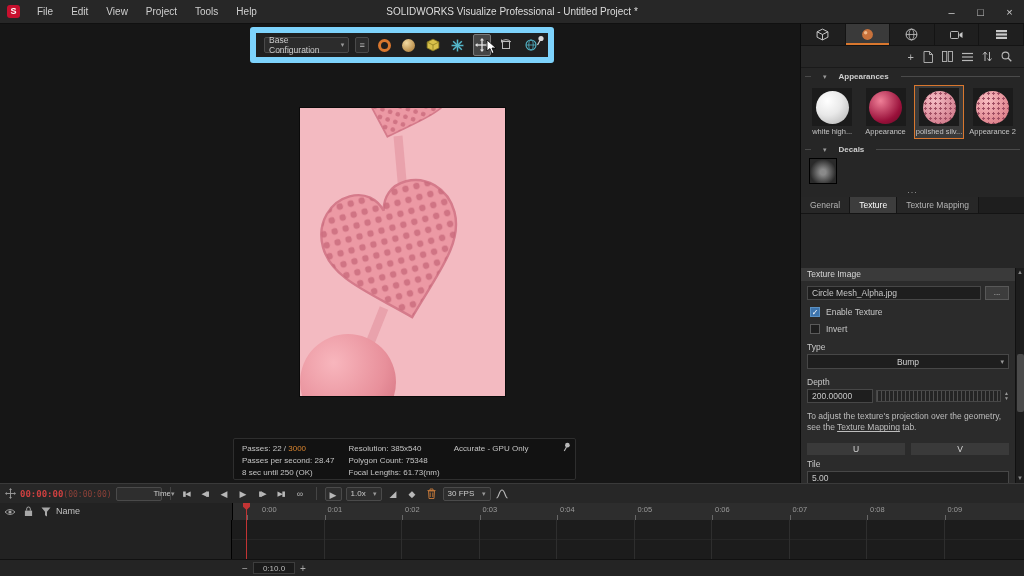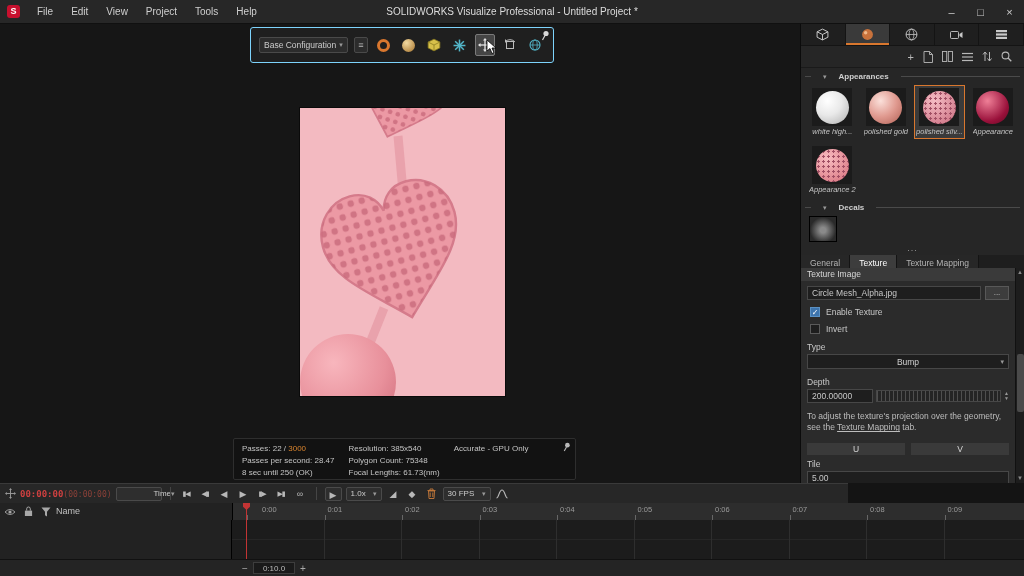--- a/index.html
+++ b/index.html
@@ -15,21 +15,21 @@
   .win-title { position:absolute; left:50%; transform:translateX(-50%); color:#dcdcdc; font-size:10px; }
   .win-controls { margin-left:auto; display:flex; height:24px; }
   .win-btn { width:29px; text-align:center; line-height:24px; color:#cfcfcf; font-size:11px; }
 
   
   .viewport { position:absolute; top:24px; left:0; width:800px; height:459px; background:#161616; overflow:hidden;}
   .render-image { position:absolute; left:300px; top:84px; width:205px; height:288px; box-shadow:0 0 0 1px #0a0a0a; }
 
   
   .vp-toolbar { position:absolute; left:250px; top:3px; width:304px; height:36px;
-    background:rgba(32,32,32,.95); border:1px solid #7dd3fc; border-radius:3px;
+    background:rgba(32,32,32,.95); border:6px solid #7dd3fc; border-radius:3px;
     display:flex; align-items:center; padding:0 8px; gap:6px; }
   .config-select { display:flex; align-items:center; justify-content:space-between; width:100px; height:16px;
     background:#2c2c2c; border:1px solid #4a4a4a; border-radius:2px; padding:0 4px; font-size:8.5px; color:#ccc;}
   .sq-btn { width:16px; height:16px; background:#2c2c2c; border:1px solid #4a4a4a; border-radius:2px;
     color:#bbb; font-size:9px; text-align:center; line-height:14px; }
   .vp-icon { width:22px; height:22px; display:flex; align-items:center; justify-content:center; border-radius:2px;}
   .vp-icon.active { background:#454545; border:1px solid #7a7a7a; }
   .donut { width:13px; height:13px; border:3.5px solid #d9772e; border-radius:50%; }
   .dish  { width:13px; height:13px; border-radius:50%; background:radial-gradient(circle at 35% 30%, #f2d9a0, #a5732c); }
   .pin-btn { position:absolute; right:3px; top:2px; }
@@ -52,21 +52,21 @@
   .rp-tools { display:flex; height:22px; align-items:center; justify-content:flex-end; gap:9px;
     padding-right:12px; background:#262626; border-bottom:1px solid #1a1a1a;}
   .rp-tools .t-icon { color:#b8b8b8; font-size:11px; line-height:10px; }
 
   .sec-head { display:flex; align-items:center; gap:12px; padding:4px 4px 2px 4px; }
   .sec-head .line { flex:1; border-top:1px solid #4a4a4a; height:0;}
   .sec-head .line.short { flex:0 0 6px; }
   .sec-head .cap { font-size:8px; color:#cfcfcf; font-weight:bold; }
   .sec-head .arr { font-size:7px; color:#999; }
 
-  .swatch-grid { display:grid; grid-template-columns:repeat(4,1fr); padding:2px 6px; row-gap:4px; column-gap:3px;font-style:italic;}
+  .swatch-grid { display:grid; grid-template-columns:repeat(4,1fr); padding:2px 6px; row-gap:4px; column-gap:3px;}
   .sw-cell { display:flex; flex-direction:column; align-items:center; gap:1px; padding:2px 1px; border:1px solid transparent;}
   .sw-cell.selected { border:1px solid #d9772e; background:#3a3a3a; }
   .sw-thumb { width:40px; height:38px; background:#1b1b1b; display:flex; align-items:center; justify-content:center;}
   .sphere { width:33px; height:33px; border-radius:50%; }
   .sw-white  { background:radial-gradient(circle at 35% 30%, #ffffff, #e9e9e9 45%, #aeaeae); }
   .sw-gold   { background:radial-gradient(circle at 35% 30%, #fbe0da, #e09a90 50%, #b05e52); }
   .sw-silver { background:radial-gradient(#a04e63 1.1px, transparent 1.2px), radial-gradient(circle at 35% 30%, #f5bcc4, #c96c7e);
                background-size:5px 5px, 100% 100%; }
   .sw-red    { background:radial-gradient(circle at 35% 30%, #ef7f97, #99103a 65%, #5e0a22); }
   .sw-pink   { background:radial-gradient(#a04e63 1.1px, transparent 1.2px), radial-gradient(circle at 35% 30%, #f8bcc0, #d6707c);
@@ -108,21 +108,21 @@
   .uv-head { display:grid; grid-template-columns:1fr 1fr; gap:6px; margin:9px 6px 0 6px;}
   .uv-head div { background:#3a3a3a; height:12px; text-align:center; font-size:8.5px; color:#d8d8d8; line-height:12px;}
   .uv-grid { display:grid; grid-template-columns:1fr; gap:6px; margin:1px 6px 0 6px;}
 
   .rp-scroll { position:absolute; right:0; top:244px; bottom:0; width:9px; background:#1d1d1d; border-left:1px solid #111;}
   .rp-scroll .sc-arrow { height:9px; text-align:center; font-size:6px; color:#888; line-height:9px;}
   .rp-scroll .sc-thumb { position:absolute; top:86px; left:1px; width:7px; height:58px; background:#4a4a4a; border-radius:2px;}
   .rp-scroll .sc-down { position:absolute; bottom:0; left:0; right:0;}
 
   
-  .tl-toolbar { position:absolute; top:483px; left:0; width:848px; height:20px; background:#272727;
+  .tl-toolbar { position:absolute; top:483px; left:0; width:1024px; height:20px; background:#272727;
     border-top:1px solid #3a3a3a; display:flex; align-items:center; padding:0 5px; gap:4px; z-index:10;}
   .time-display { font-family:"DejaVu Sans Mono", monospace; font-size:9px; color:#cf4040; font-weight:bold;}
   .time-display .total { color:#8a4038; font-weight:normal; font-size:8px;}
   .tb-select { display:flex; align-items:center; justify-content:space-between; height:14px;
     background:#2e2e2e; border:1px solid #4a4a4a; border-radius:2px; padding:0 4px; font-size:8px; color:#ccc;}
   .w-time { width:46px;padding-left:37px; } .w-speed { width:36px; } .w-fps { width:48px; }
   .vsep { width:1px; height:13px; background:#454545; margin:0 4px; }
   .tp-btn { min-width:15px; height:14px; color:#b8b8b8; font-size:7px; letter-spacing:-1px;
     text-align:center; line-height:14px; }
   .tp-btn.big { font-size:9px; letter-spacing:0;}
@@ -381,35 +381,29 @@
 
   <div class="swatch-grid">
     <div class="sw-cell">
       <div class="sw-thumb">
           <div class="sphere sw-white"></div>
         </div>
       <span class="sw-label">white high...</span>
     </div>
     <div class="sw-cell">
       <div class="sw-thumb">
-          <div class="sphere sw-gold"></div>
+          <div class="sphere sw-red"></div>
         </div>
-      <span class="sw-label">polished gold</span>
+      <span class="sw-label">Appearance</span>
     </div>
     <div class="sw-cell selected">
       <div class="sw-thumb">
           <div class="sphere sw-silver"></div>
         </div>
       <span class="sw-label">polished silv...</span>
-    </div>
-    <div class="sw-cell">
-      <div class="sw-thumb">
-          <div class="sphere sw-red"></div>
-        </div>
-      <span class="sw-label">Appearance</span>
     </div>
     <div class="sw-cell">
       <div class="sw-thumb">
           <div class="sphere sw-pink"></div>
         </div>
       <span class="sw-label">Appearance 2</span>
     </div>
   </div>
 
   <div class="sec-head">

